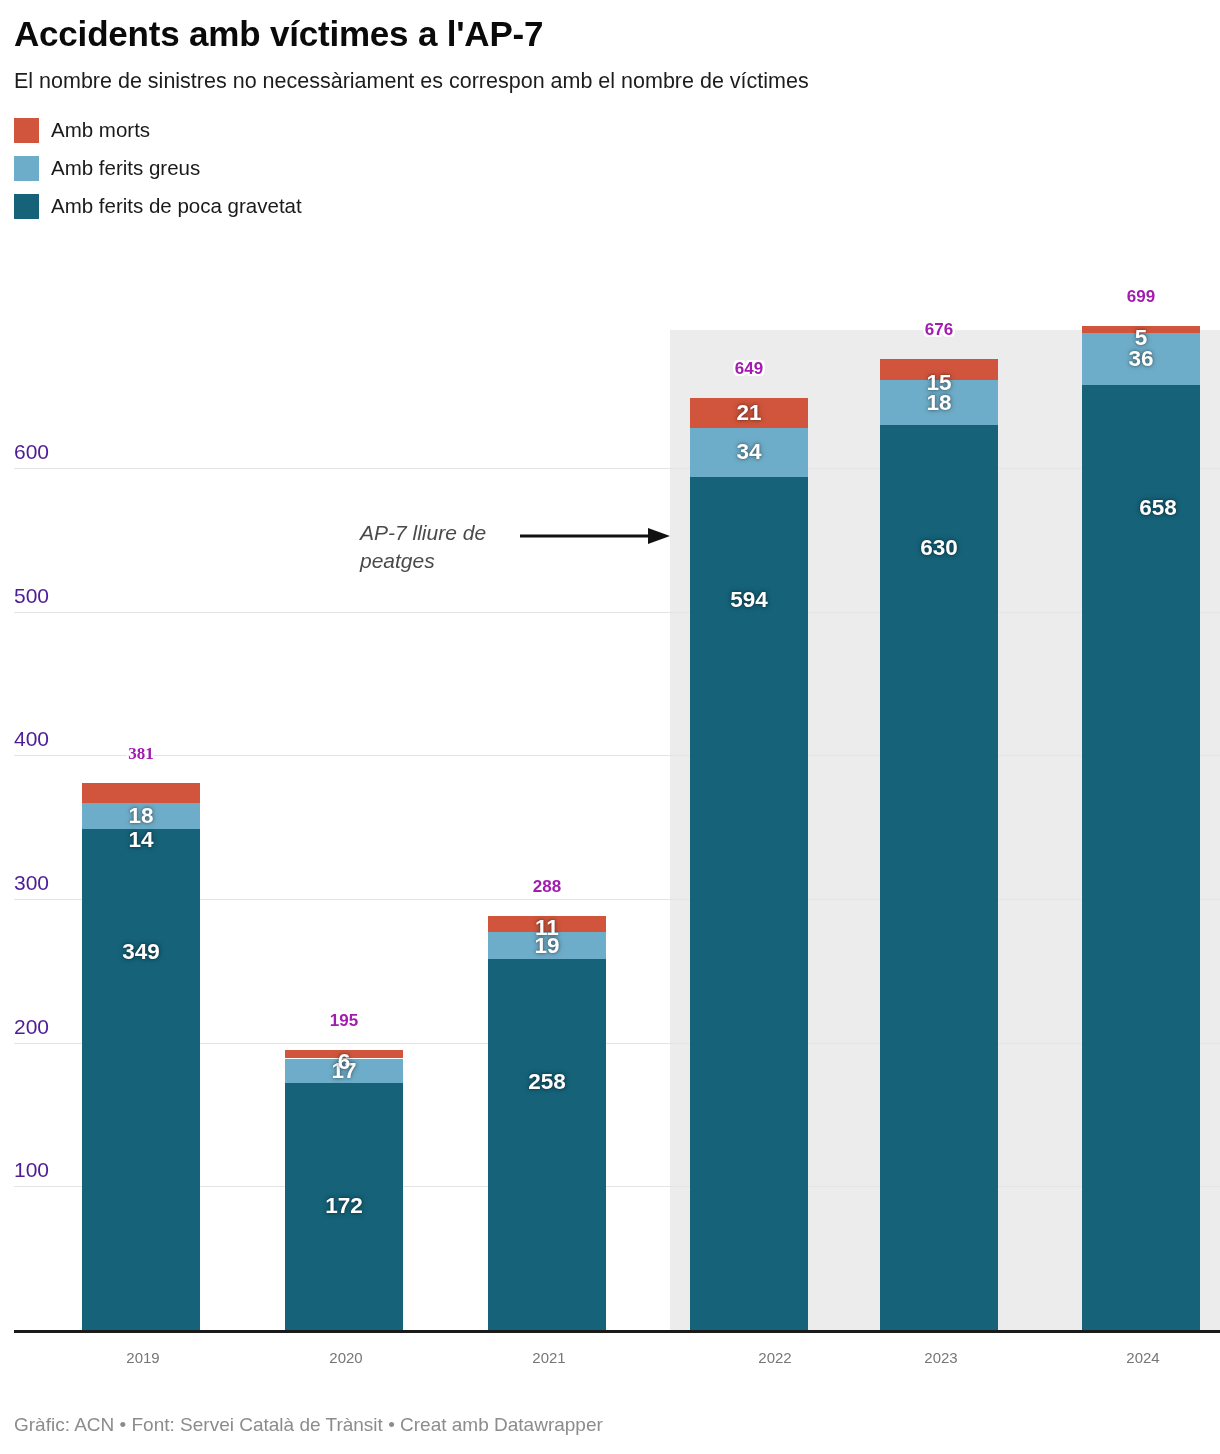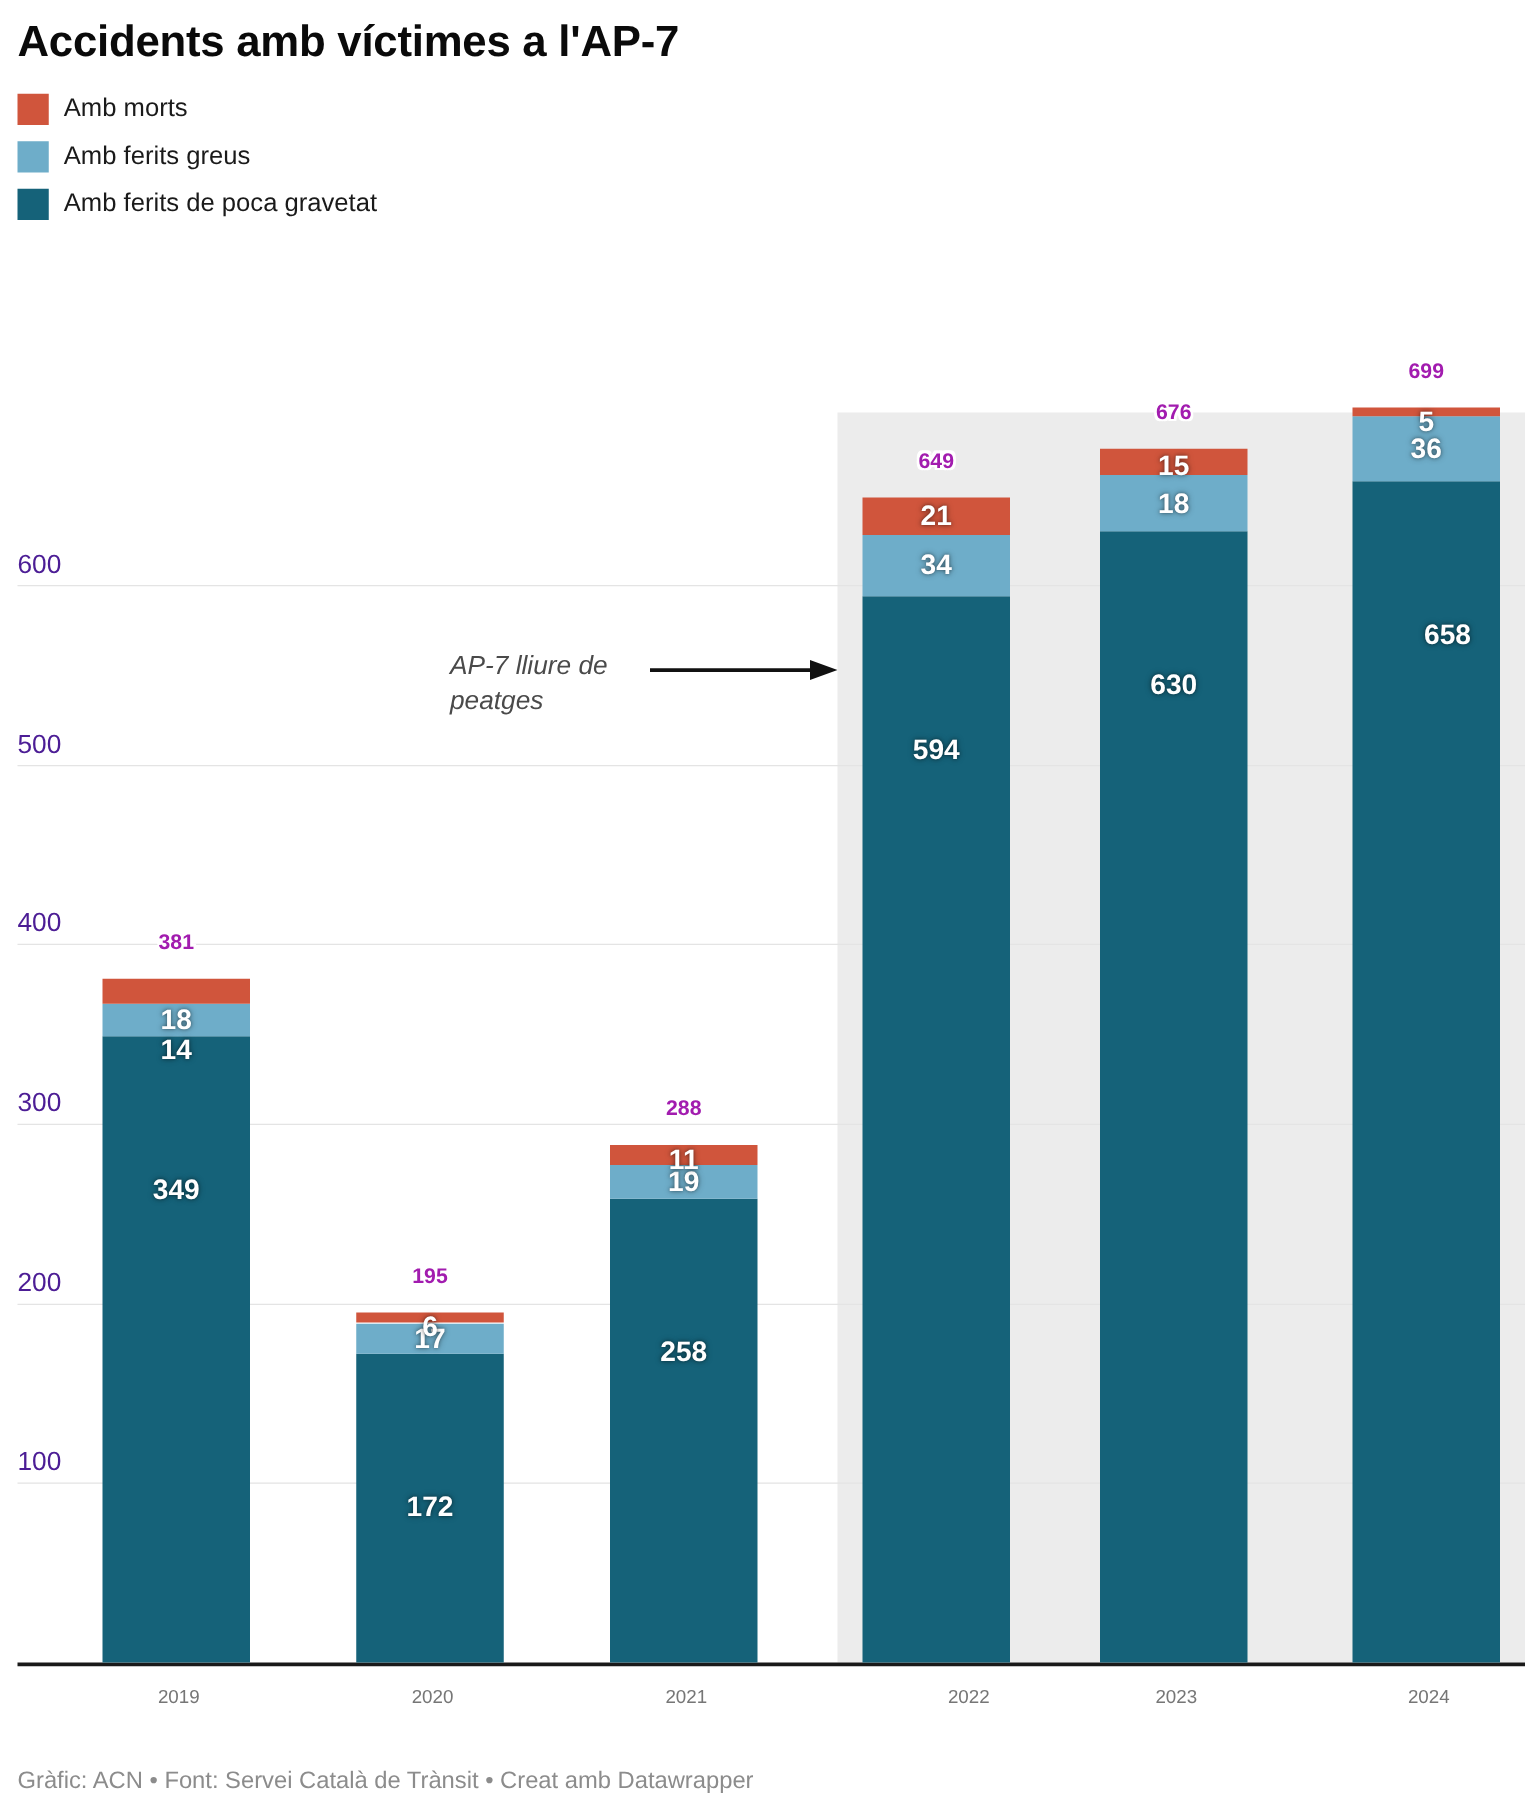--- a/index.html
+++ b/index.html
@@ -154,20 +154,21 @@
     font-size: 19px;
     color: #8c8c8c;
     line-height: 1;
   }
 </style>
 </head>
 <body>
 
 <div id="chart-header">
   <h1 id="chart-title">Accidents amb víctimes a l'AP-7</h1>
+  <div id="chart-subtitle">El nombre de sinistres no necessàriament es correspon amb el nombre de víctimes</div>
 
   <div id="chart-legend">
     <div class="legend-item">
       <span class="legend-swatch" style="background:#d0553c"></span>
       <span class="legend-label">Amb morts</span>
     </div>
     <div class="legend-item">
       <span class="legend-swatch" style="background:#6eadc9"></span>
       <span class="legend-label">Amb ferits greus</span>
     </div>
@@ -194,21 +195,21 @@
       <div class="gridline" style="top: 468.1px;"></div>
       <div class="ytick-label" style="top: 441.1px;">600</div>
       <div class="axis-baseline" style="top: 1330px;"></div>
       <div class="bar-group" style="left: 82px; width: 118px; top: 0px; height: 1330px;">
         <div class="bar-seg" style="top: 828.661px; height: 501.339px; background: rgb(21, 98, 121);"></div>
         <div class="seg-label" style="top: 940.661px;">349</div>
         <div class="bar-seg" style="top: 802.804px; height: 25.857px; background: rgb(110, 173, 201);"></div>
         <div class="seg-label" style="top: 804.733px;">18</div>
         <div class="bar-seg" style="top: 782.693px; height: 20.111px; background: rgb(208, 85, 60);"></div>
         <div class="seg-label" style="top: 829px;">14</div>
-        <div class="total-label" style="top: 744.693px;">381</div>
+        <div class="total-label" style="top: 744.693px; font-family: Liberation Serif, serif;">381</div>
       </div>
       <div class="xtick-label" style="left: 73px; width: 140px; top: 1350px;">2019</div>
       <div class="bar-group" style="left: 285px; width: 118px; top: 0px; height: 1330px;">
         <div class="bar-seg" style="top: 1082.92px; height: 247.078px; background: rgb(21, 98, 121);"></div>
         <div class="seg-label" style="top: 1194.92px;">172</div>
         <div class="bar-seg" style="top: 1058.5px; height: 24.4205px; background: rgb(110, 173, 201);"></div>
         <div class="seg-label" style="top: 1059.71px;">17</div>
         <div class="bar-seg" style="top: 1049.88px; height: 8.619px; background: rgb(208, 85, 60);"></div>
         <div class="seg-label" style="top: 1050.88px;">6</div>
         <div class="total-label" style="top: 1011.88px;">195</div>
@@ -233,21 +234,21 @@
         <div class="seg-label" style="top: 401.795px;">21</div>
         <div class="total-label" style="top: 359.711px;">649</div>
       </div>
       <div class="xtick-label" style="left: 705px; width: 140px; top: 1350px;">2022</div>
       <div class="bar-group" style="left: 880px; width: 118px; top: 0px; height: 1330px;">
         <div class="bar-seg" style="top: 425.005px; height: 904.995px; background: rgb(21, 98, 121);"></div>
         <div class="seg-label" style="top: 537.005px;">630</div>
         <div class="bar-seg" style="top: 380.473px; height: 44.5315px; background: rgb(110, 173, 201);"></div>
         <div class="seg-label" style="top: 391.739px;">18</div>
         <div class="bar-seg" style="top: 358.926px; height: 21.5475px; background: rgb(208, 85, 60);"></div>
-        <div class="seg-label" style="top: 362px;">15</div>
+        <div class="seg-label" style="top: 372px;">15</div>
         <div class="total-label" style="top: 320.926px;">676</div>
       </div>
       <div class="xtick-label" style="left: 871px; width: 140px; top: 1350px;">2023</div>
       <div class="bar-group" style="left: 1082px; width: 118px; top: 0px; height: 1330px;">
         <div class="bar-seg" style="top: 384.783px; height: 945.217px; background: rgb(21, 98, 121);"></div>
         <div class="seg-label" style="top: 496.783px; padding-left: 34px;">658</div>
         <div class="bar-seg" style="top: 333.069px; height: 51.714px; background: rgb(110, 173, 201);"></div>
         <div class="seg-label" style="top: 347.926px;">36</div>
         <div class="bar-seg" style="top: 325.886px; height: 7.1825px; background: rgb(208, 85, 60);"></div>
         <div class="seg-label" style="top: 326.886px;">5</div>

